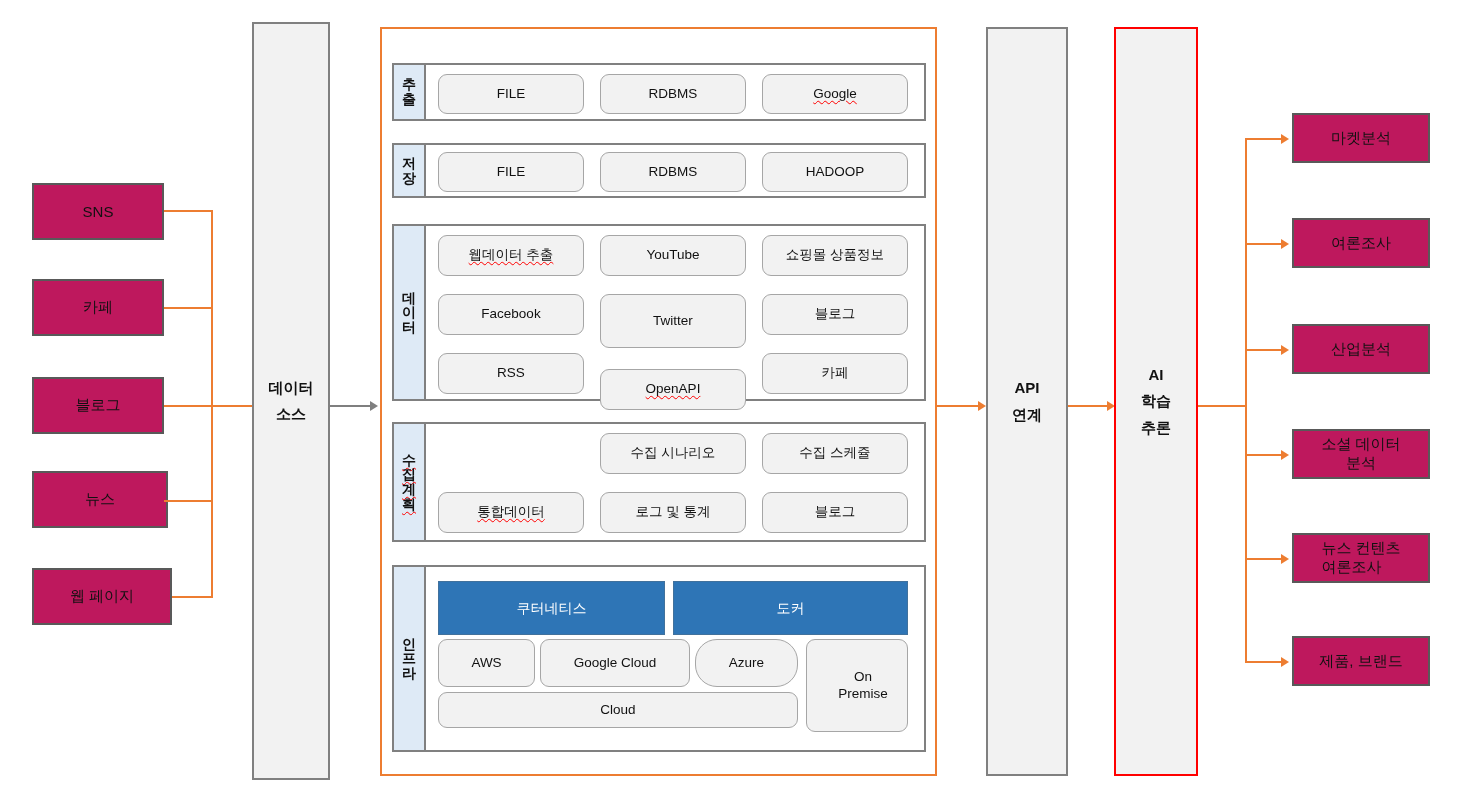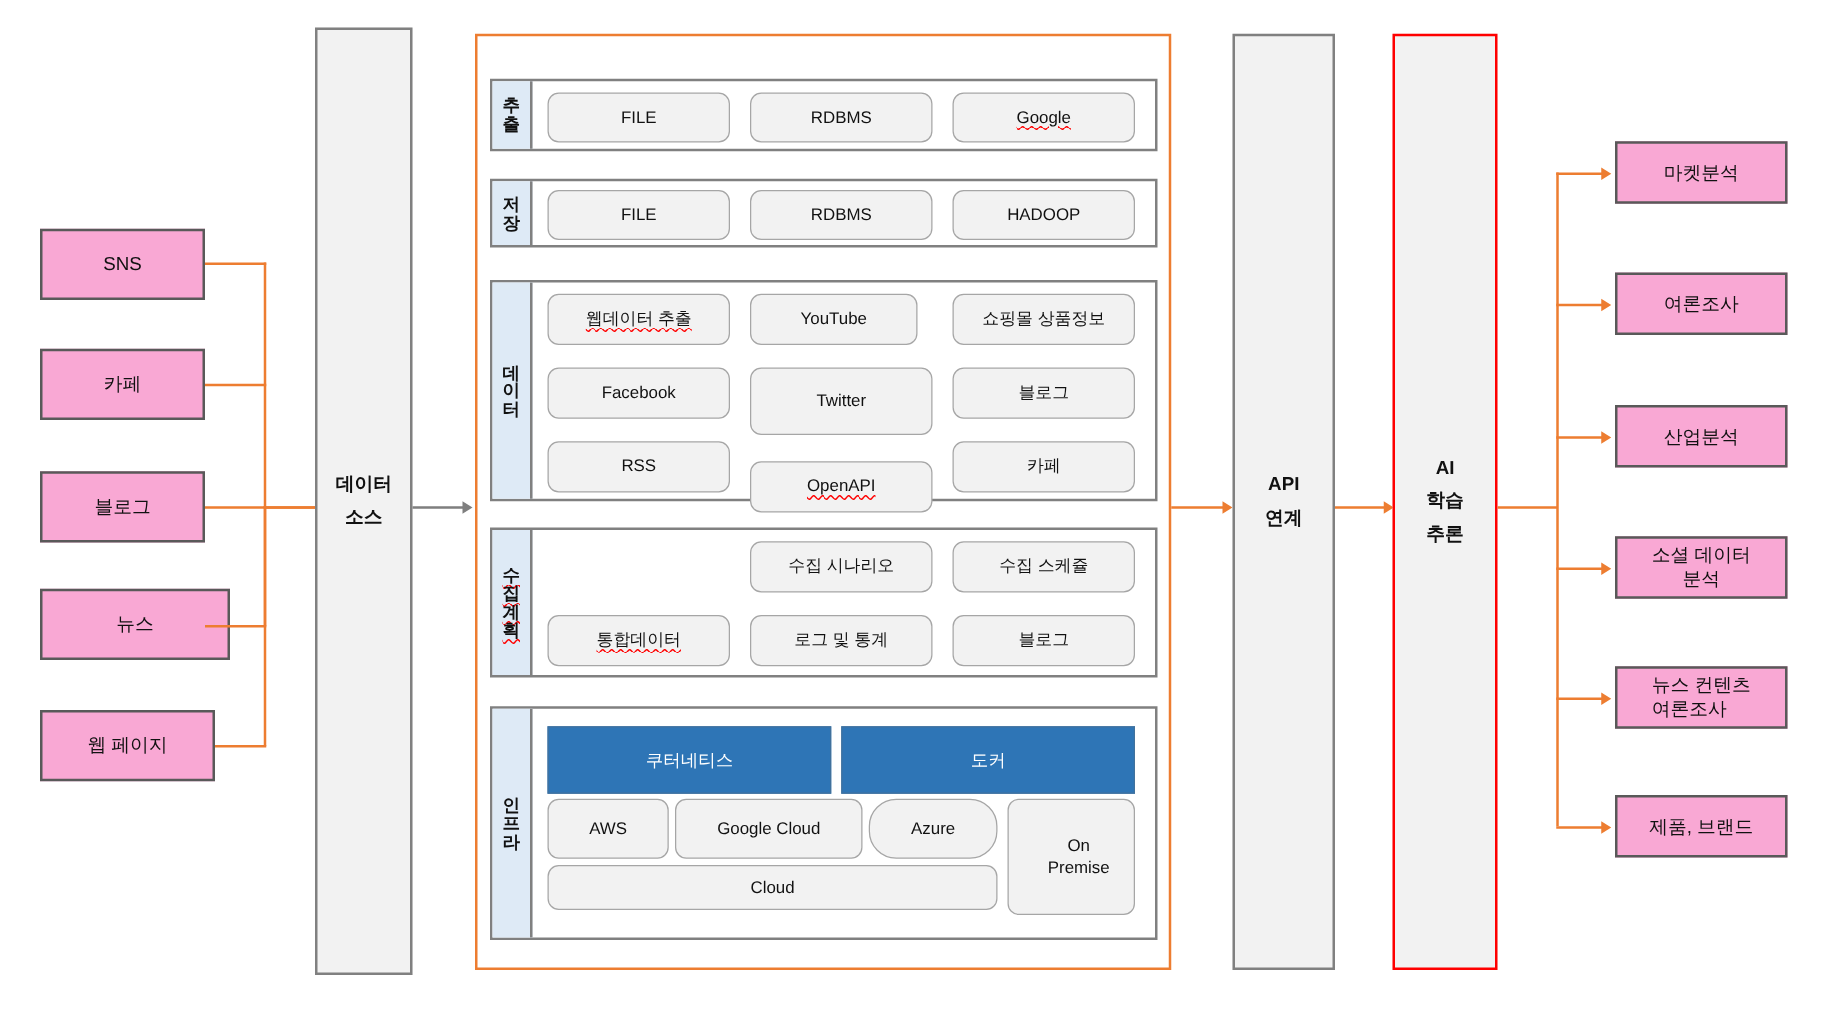--- a/index.html
+++ b/index.html
@@ -1,21 +1,21 @@
 <!DOCTYPE html>
 <html><head>
 <meta charset="utf-8">
 <style>
   html,body{margin:0;padding:0;background:#ffffff;}
   body{width:1466px;height:808px;position:relative;overflow:hidden;
        font-family:"Liberation Sans","DejaVu Sans",sans-serif;color:#1a1a1a;}
   .abs{position:absolute;box-sizing:border-box;}
 
   
-  .srcbox{background:#f9a8d4;border:2px solid #595959;display:flex;
+  .srcbox{background:#be185d;border:2px solid #595959;display:flex;
           align-items:center;justify-content:center;font-size:15px;color:#111;}
 
   
   .pillar{background:#F2F2F2;border:2px solid #808080;display:flex;
           flex-direction:column;align-items:center;justify-content:center;
           font-size:15px;font-weight:bold;color:#111;line-height:1.75;}
   .pillar.red{border:2px solid #FF0000;}
 
   
   .panel{border:2px solid #ED7D31;background:#ffffff;}
@@ -59,21 +59,21 @@
 
 <div class="abs srcbox" style="left:32px;top:183px;width:132px;height:57px;">
   <span>SNS</span>
 </div>
 <div class="abs srcbox" style="left:32px;top:279px;width:132px;height:57px;">
   <span>카페</span>
 </div>
 <div class="abs srcbox" style="left:32px;top:377px;width:132px;height:57px;">
   <span>블로그</span>
 </div>
-<div class="abs srcbox" style="left:32px;top:471px;width:152px;height:57px;text-align:right;">
+<div class="abs srcbox" style="left:32px;top:471px;width:136px;height:57px;text-align:right;">
   <span>뉴스</span>
 </div>
 <div class="abs srcbox" style="left:32px;top:568px;width:140px;height:57px;">
   <span>웹 페이지</span>
 </div>
 
 <div class="abs ln" style="left:164px;top:210px;width:49px;height:1.5px;"></div>
 <div class="abs ln" style="left:211px;top:210px;width:1.5px;height:196px;"></div>
 <div class="abs ln" style="left:164px;top:307px;width:49px;height:1.5px;"></div>
 <div class="abs ln" style="left:164px;top:405px;width:88px;height:1.5px;"></div>
@@ -138,21 +138,21 @@
     <div class="vstack">
       <span>데</span>
       <span>이</span>
       <span>터</span>
     </div>
   </div>
   <div class="bandbody">
     <div class="pill" style="left:12px;top:9px;width:146px;height:41px;">
       <span class="sq">웹데이터 추출</span>
       </div>
-    <div class="pill" style="left:174px;top:9px;width:134px;height:41px;">
+    <div class="pill" style="left:174px;top:9px;width:146px;height:41px;">
       <span>YouTube</span>
       </div>
     <div class="pill" style="left:336px;top:9px;width:146px;height:41px;">
       <span>쇼핑몰 상품정보</span>
       </div>
 
     <div class="pill" style="left:12px;top:68px;width:146px;height:41px;">
       <span>Facebook</span>
       </div>
     <div class="pill" style="left:174px;top:68px;width:146px;height:54px;">

